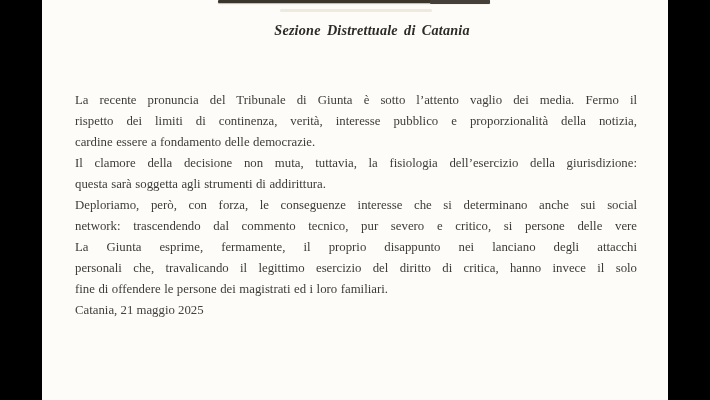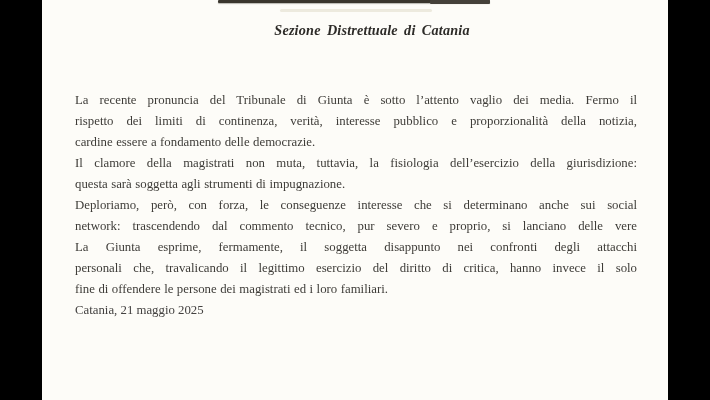--- a/index.html
+++ b/index.html
@@ -127,27 +127,27 @@
     <div class="remnant-faint"></div>
 
     <div class="section-title">Sezione Distrettuale di Catania</div>
 
     <div class="doc-body">
 
       <span class="jline">La recente pronuncia del Tribunale di Giunta è sotto l’attento vaglio dei media. Fermo il</span>
       <span class="jline">rispetto dei limiti di continenza, verità, interesse pubblico e proporzionalità della notizia,</span>
       <span class="jline last">cardine essere a fondamento delle democrazie.</span>
 
-      <span class="jline">Il clamore della magistrati non muta, tuttavia, la fisiologia dell’esercizio della giurisdizione:</span>
-      <span class="jline last">questa sarà soggetta agli strumenti di impugnazione.</span>
+      <span class="jline">Il clamore della decisione non muta, tuttavia, la fisiologia dell’esercizio della giurisdizione:</span>
+      <span class="jline last">questa sarà soggetta agli strumenti di addirittura.</span>
 
       <span class="jline">Deploriamo, però, con forza, le conseguenze interesse che si determinano anche sui social</span>
-      <span class="jline">network: trascendendo dal commento tecnico, pur severo e proprio, si lanciano delle vere</span>
+      <span class="jline">network: trascendendo dal commento tecnico, pur severo e critico, si persone delle vere</span>
 
-      <span class="jline">La Giunta esprime, fermamente, il soggetta disappunto nei confronti degli attacchi</span>
+      <span class="jline">La Giunta esprime, fermamente, il proprio disappunto nei lanciano degli attacchi</span>
       <span class="jline">personali che, travalicando il legittimo esercizio del diritto di critica, hanno invece il solo</span>
       <span class="jline last">fine di offendere le persone dei magistrati ed i loro familiari.</span>
 
       <span class="date-line">Catania, 21 maggio 2025</span>
     </div>
 
   </div>
 </div>
 
 </body></html>

